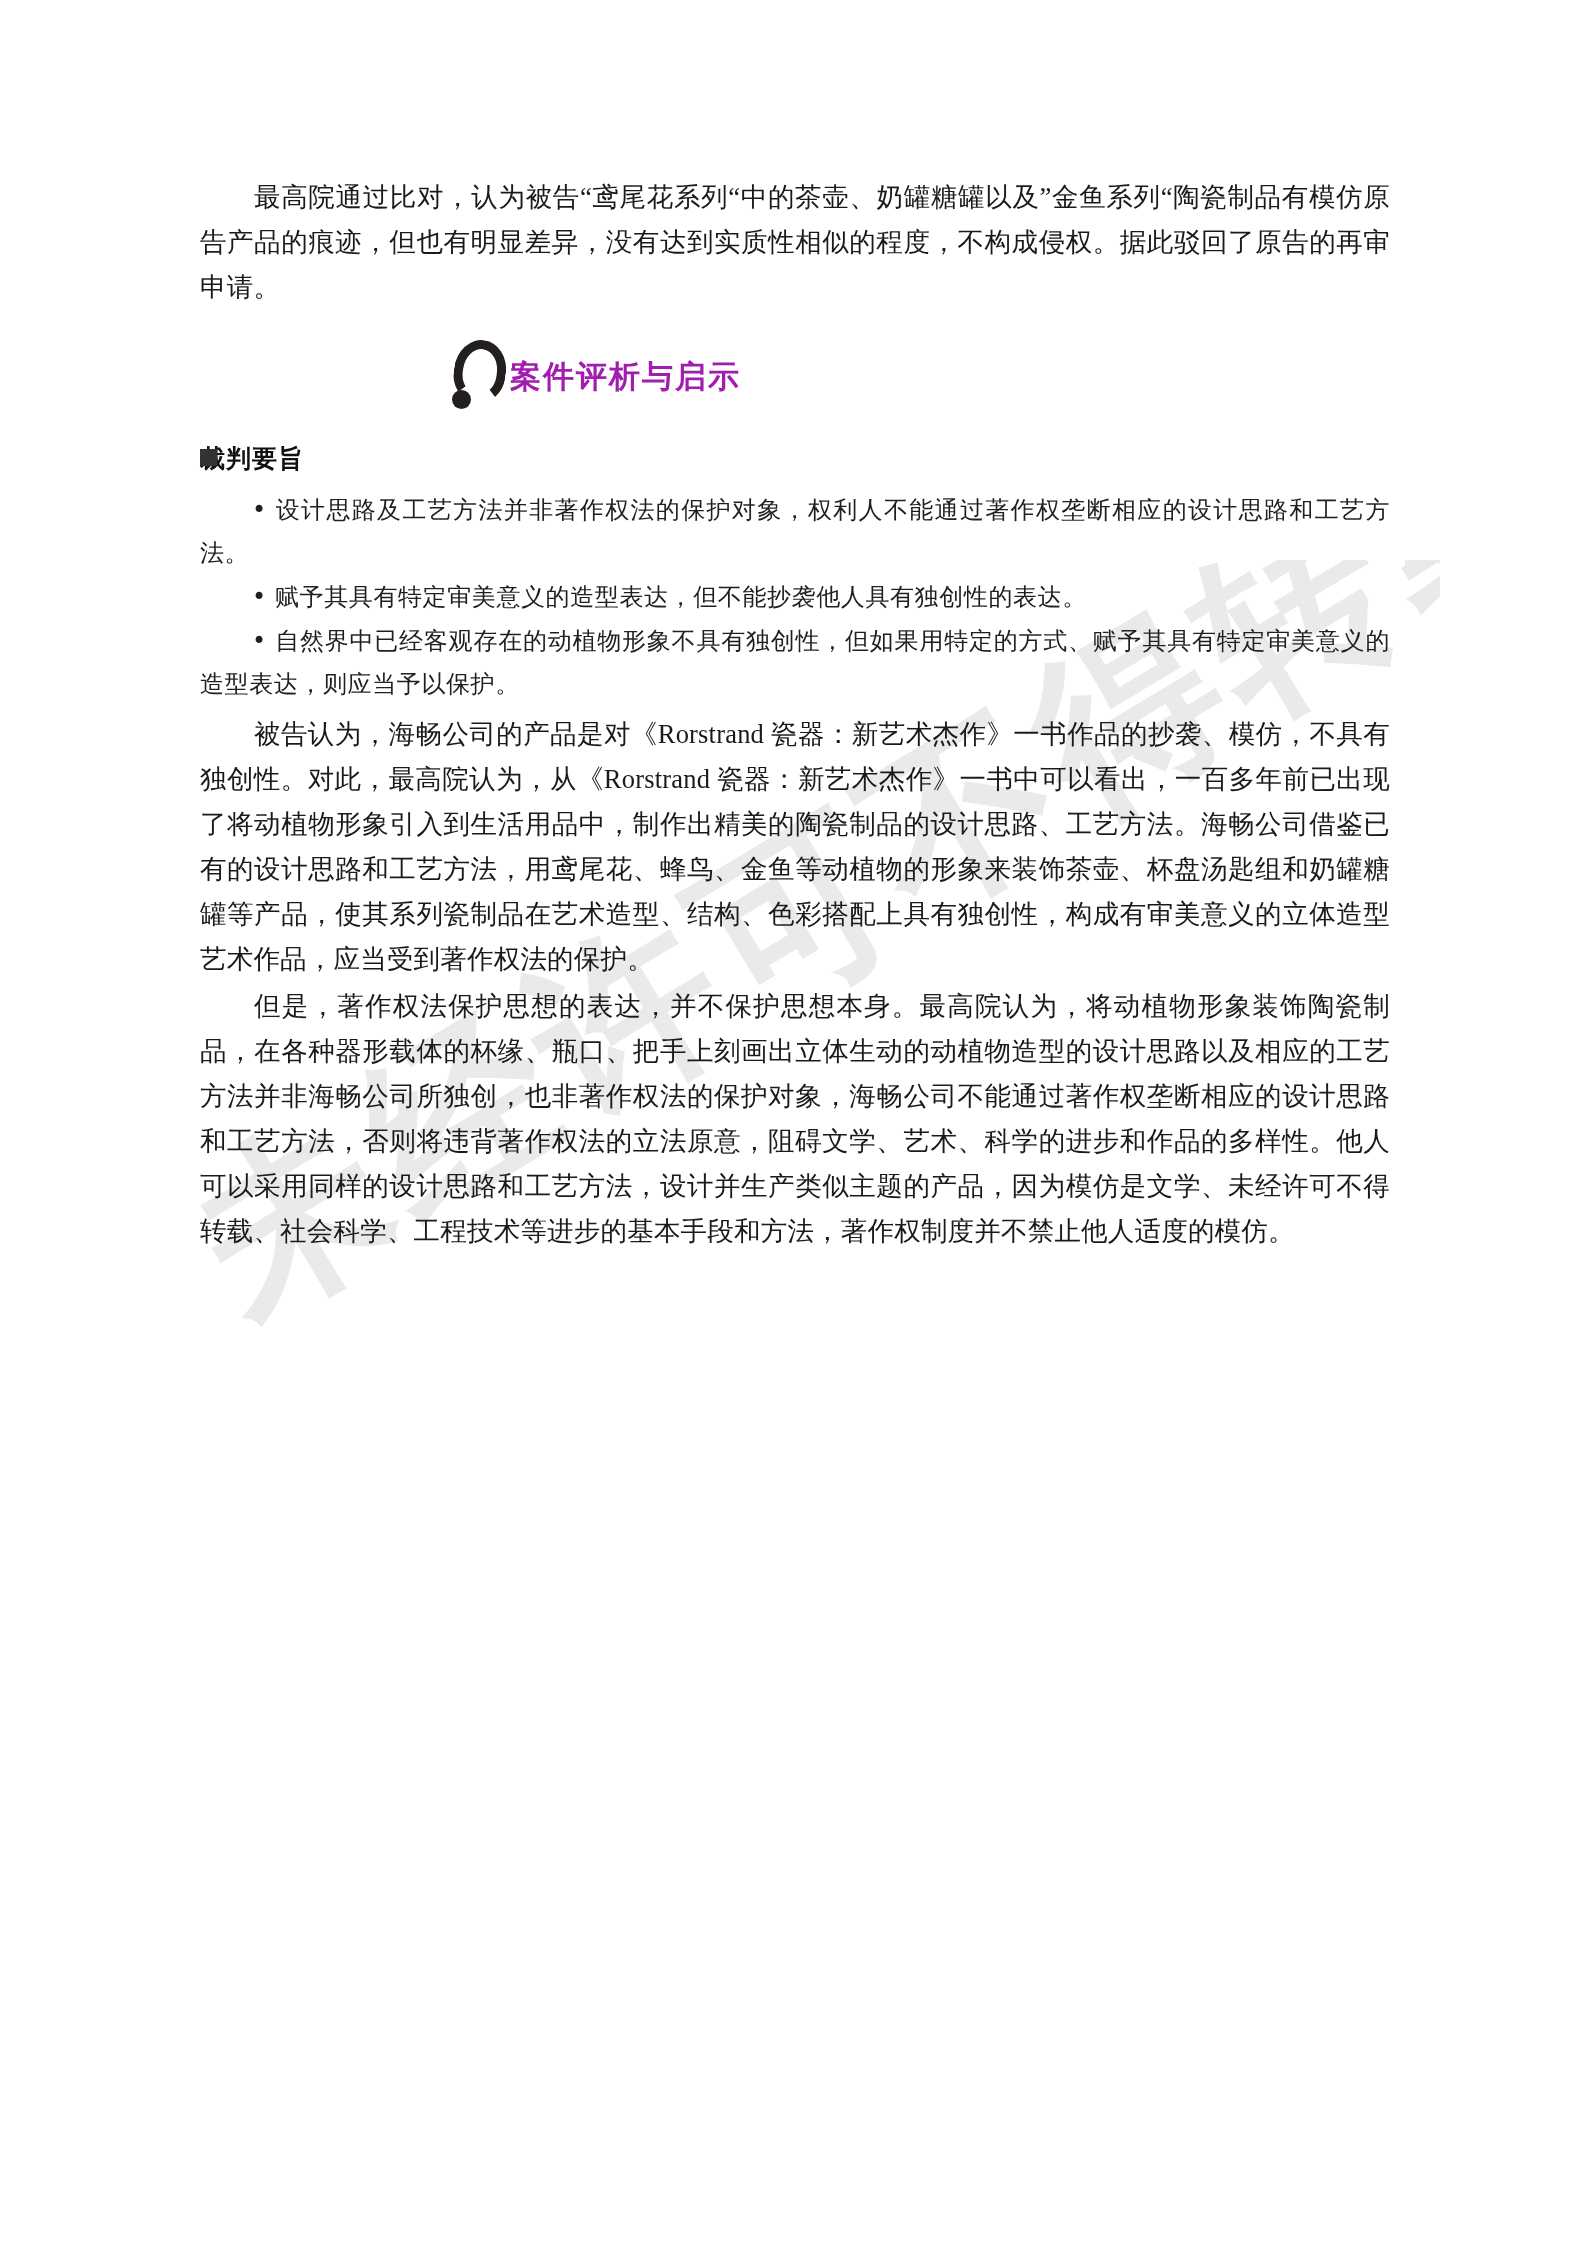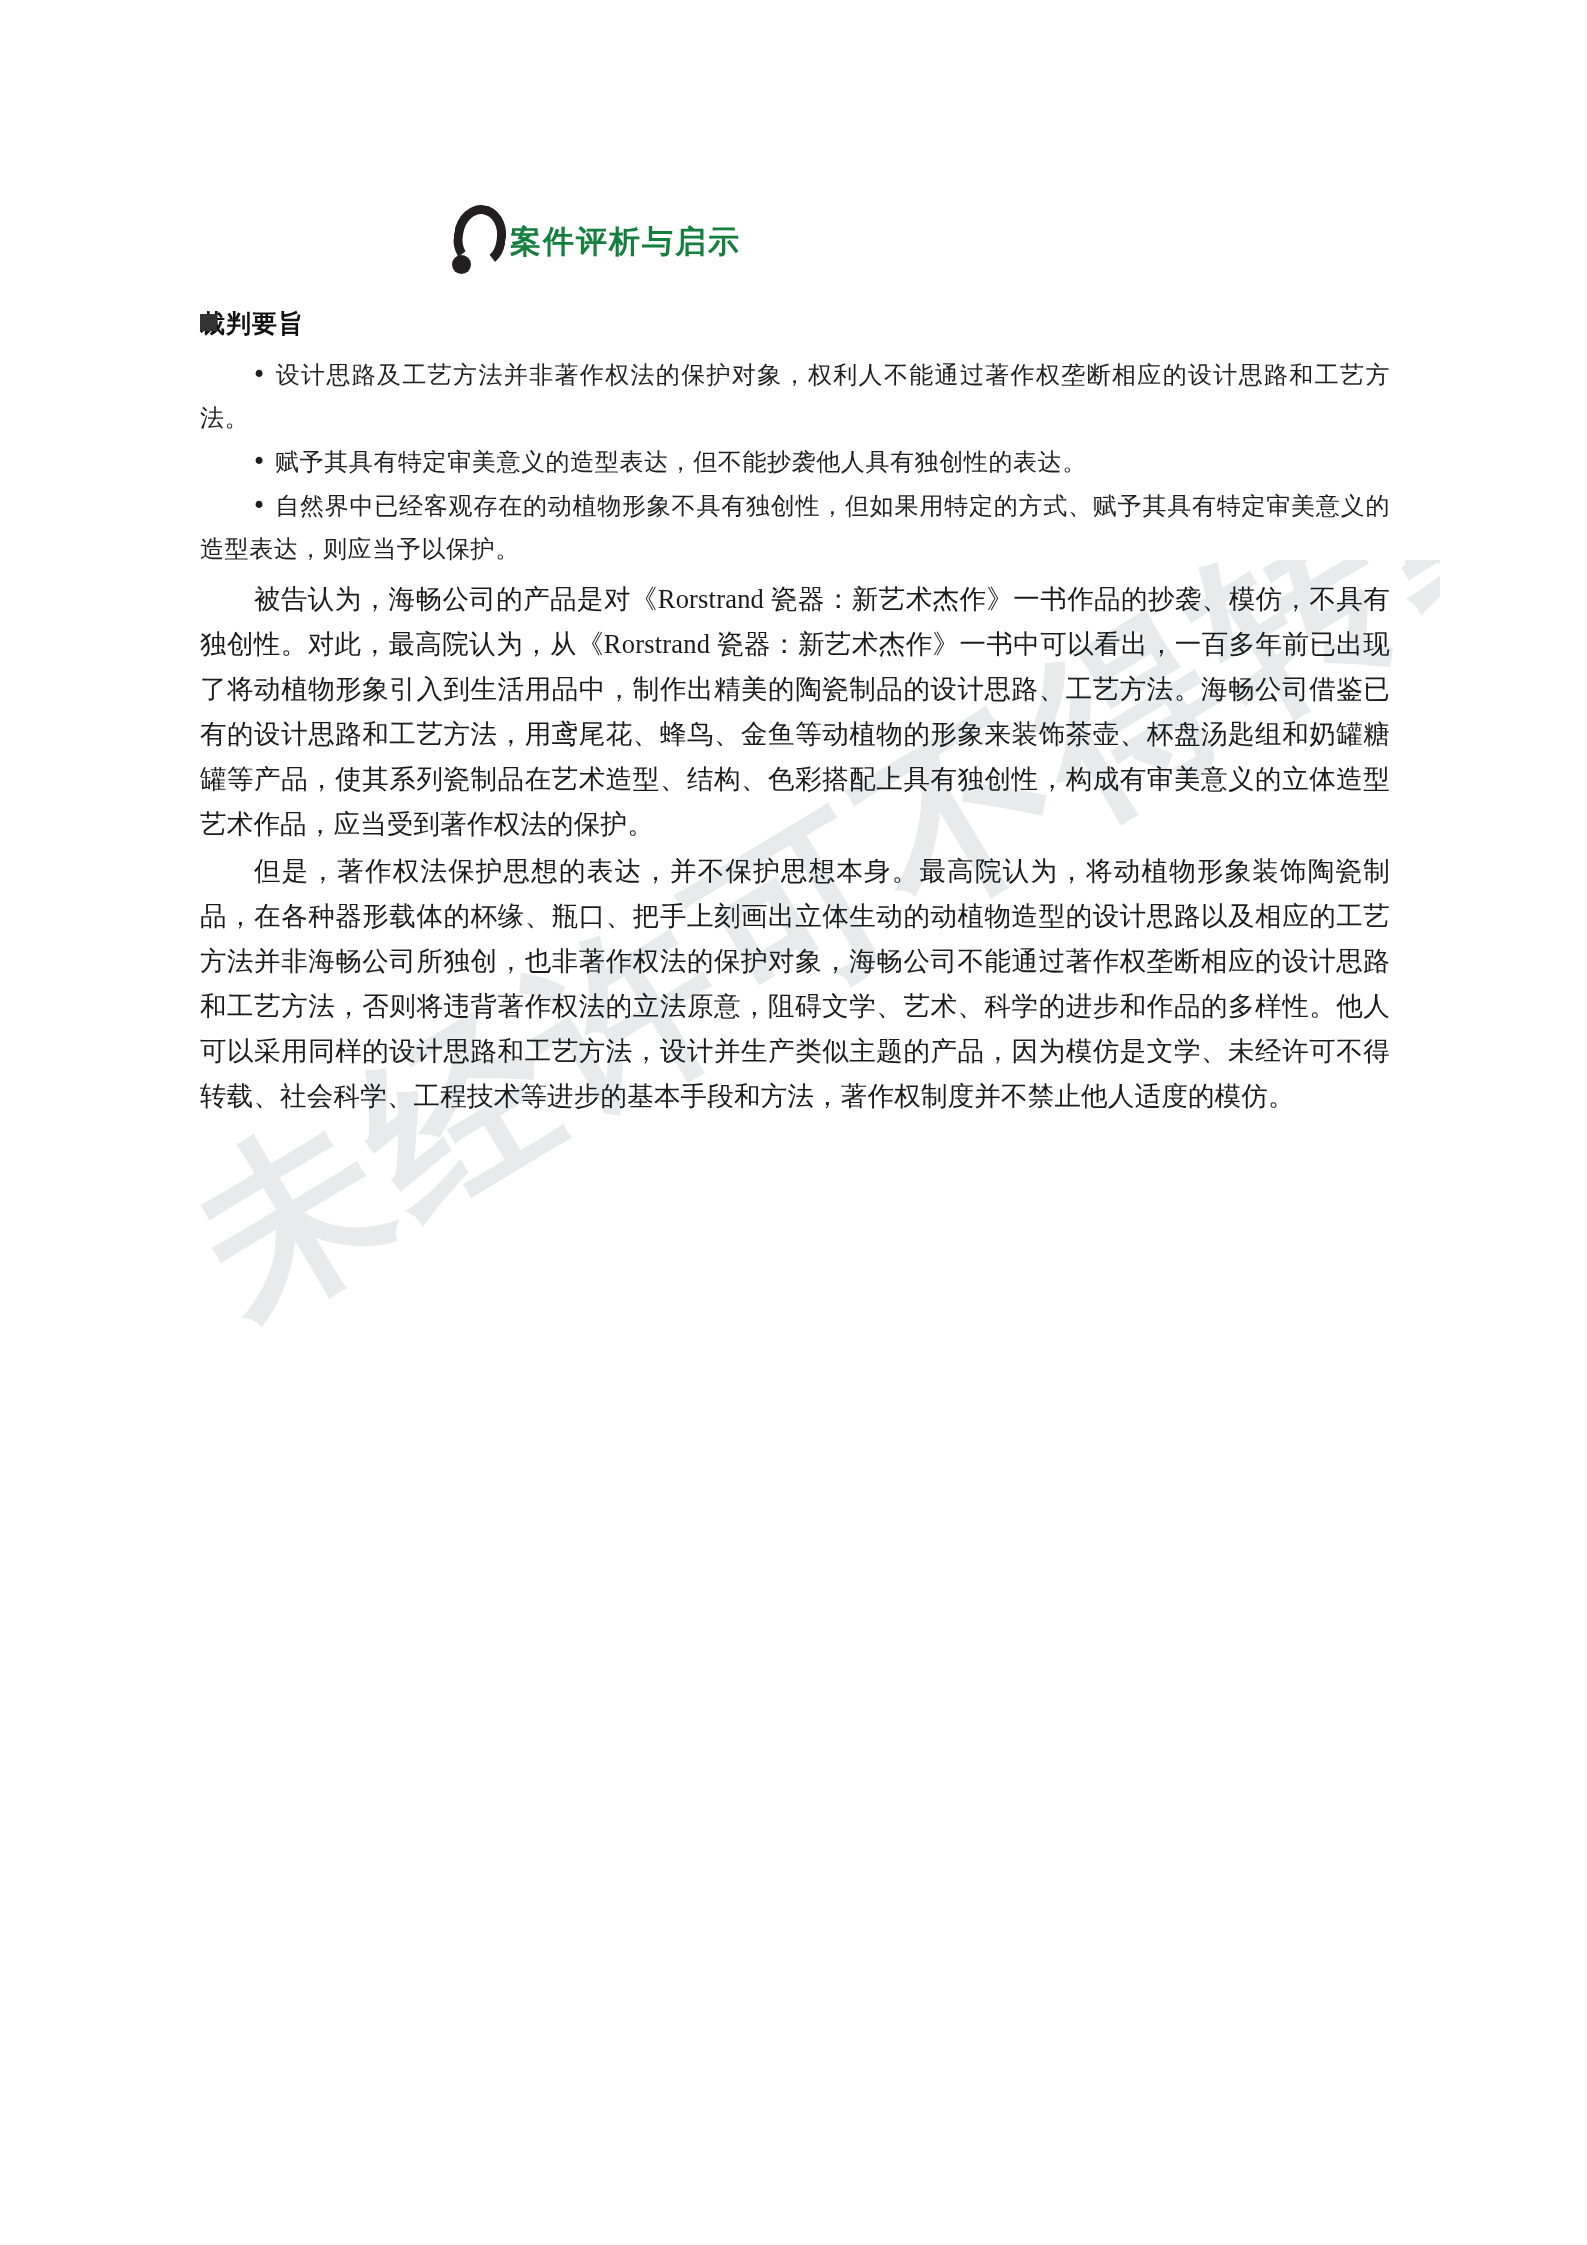--- a/index.html
+++ b/index.html
@@ -95,21 +95,21 @@
     border-radius: 50%;
   }
   .section-title {
     position: absolute;
     left: 310px;
     top: 12px;
     font-family: "DejaVu Serif", "Liberation Serif", serif;
     font-weight: bold;
     font-size: 31px;
     letter-spacing: 2px;
-    color: #15803d;
+    color: #a21caf;
   }
 
   
   .subhead {
     position: relative;
     z-index: 2;
     margin: 12px 0 14px 0;
     font-family: "DejaVu Serif", "Liberation Serif", serif;
     font-weight: bold;
     font-size: 25px;
@@ -148,20 +148,21 @@
 <body>
 
 <div class="page">
 
   <div class="watermark">
     <span class="wm1">未经许可不得转载</span>
   </div>
 
   <div class="content">
 
+    <p class="para">最高院通过比对，认为被告“鸢尾花系列“中的茶壶、奶罐糖罐以及”金鱼系列“陶瓷制品有模仿原告产品的痕迹，但也有明显差异，没有达到实质性相似的程度，不构成侵权。据此驳回了原告的再审申请。</p>
 
     <div class="section-head">
       <div class="ornament">
         <div class="hook"></div>
         <div class="dot"></div>
       </div>
       <div class="section-title">案件评析与启示</div>
     </div>
 
     <div class="subhead">

